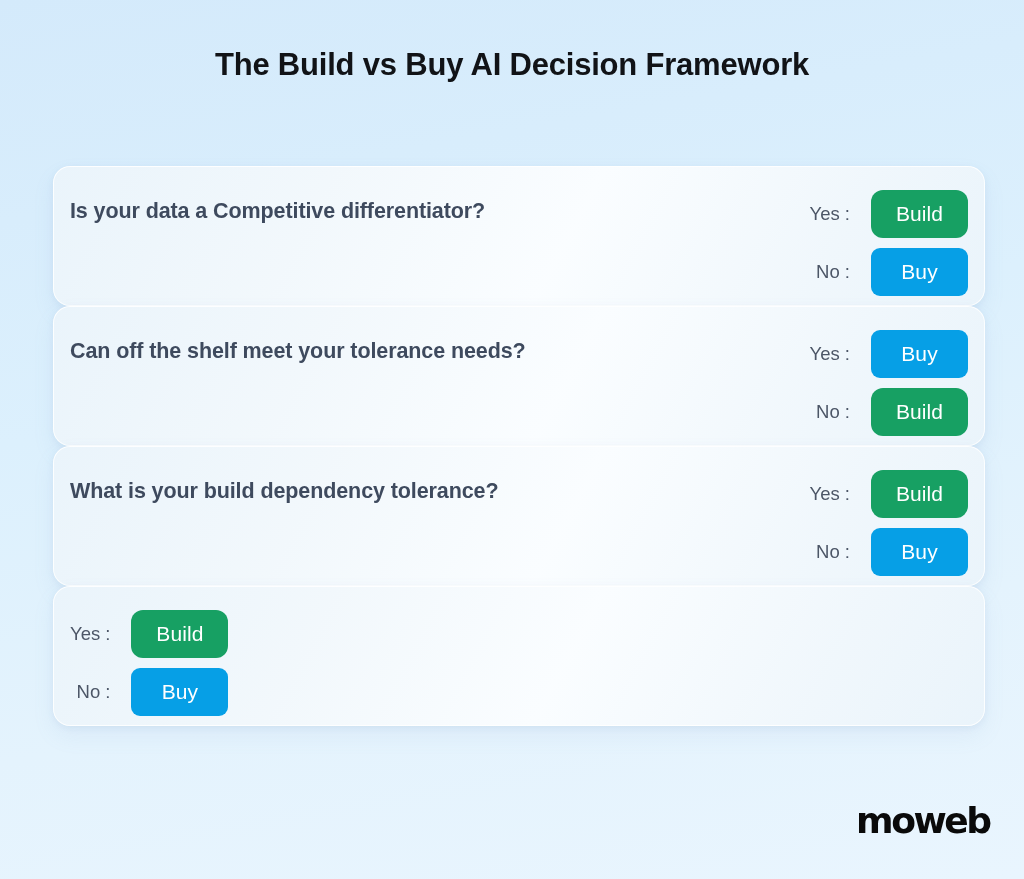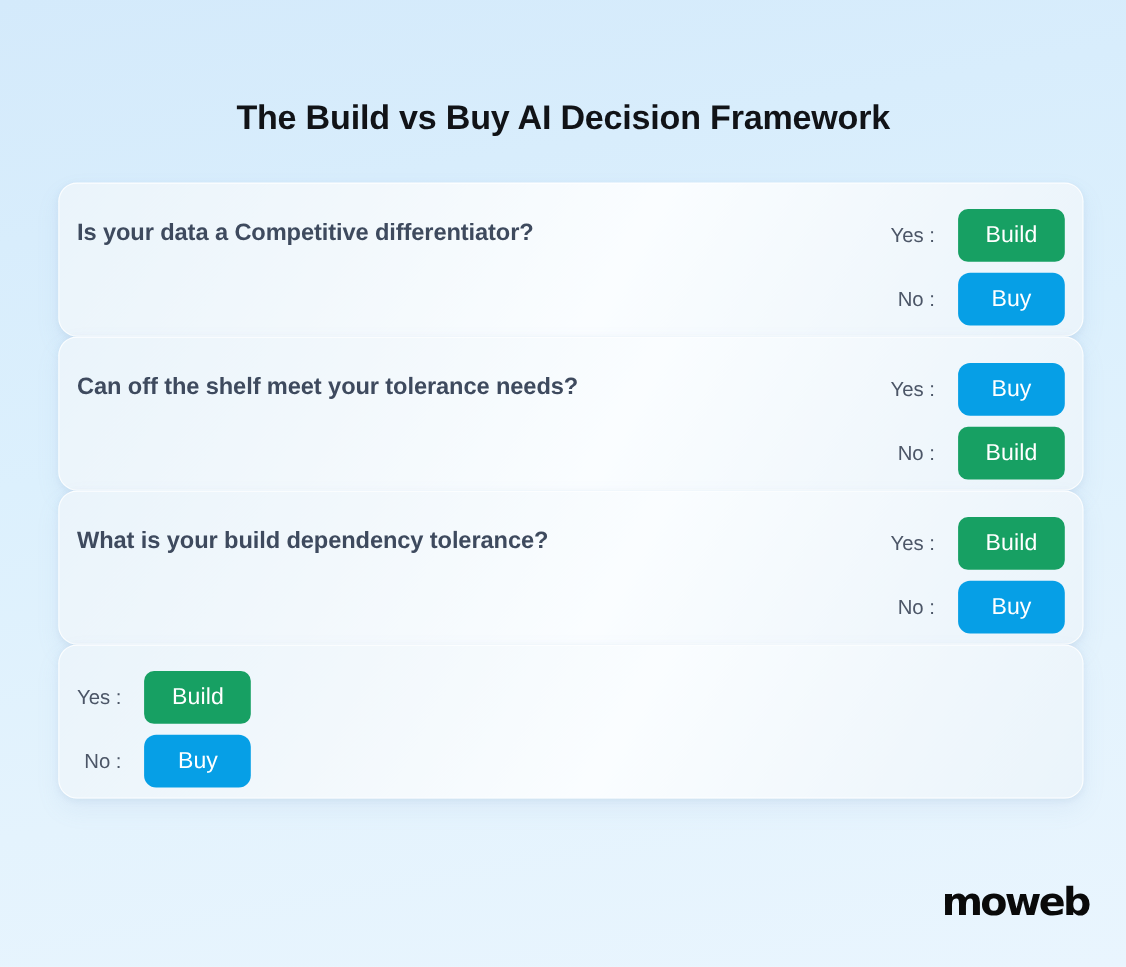--- a/index.html
+++ b/index.html
@@ -18,21 +18,20 @@
 
   
   .page-title {
     text-align: center;
     font-size: 31px;
     font-weight: bold;
     color: #111317;
     letter-spacing: -0.2px;
     padding-top: 46px;
     line-height: 1.2;
-    margin-top: 42px;
   }
 
   
   .cards {
     position: absolute;
     top: 166px;
     left: 53px;
     width: 932px;
     display: flex;
     flex-direction: column;
@@ -94,22 +93,22 @@
     align-items: center;
     justify-content: center;
     font-family: "Liberation Sans", sans-serif;
     font-size: 21px;
     font-weight: normal;
     color: #ffffff;
     cursor: pointer;
     letter-spacing: 0.1px;
   }
 
-  .answer-btn.build { background: #17a063; }
-  .answer-btn.buy   { background: #069fe6; border-radius: 11px; }
+  .answer-btn.build { background: #17a063; border-radius: 12px; }
+  .answer-btn.buy   { background: #069fe6; }
 
   
   .logo {
     position: absolute;
     right: 34px;
     bottom: 38px;
     font-size: 35px;
     font-weight: bold;
     color: #0a0a0a;
     letter-spacing: -2.4px;

